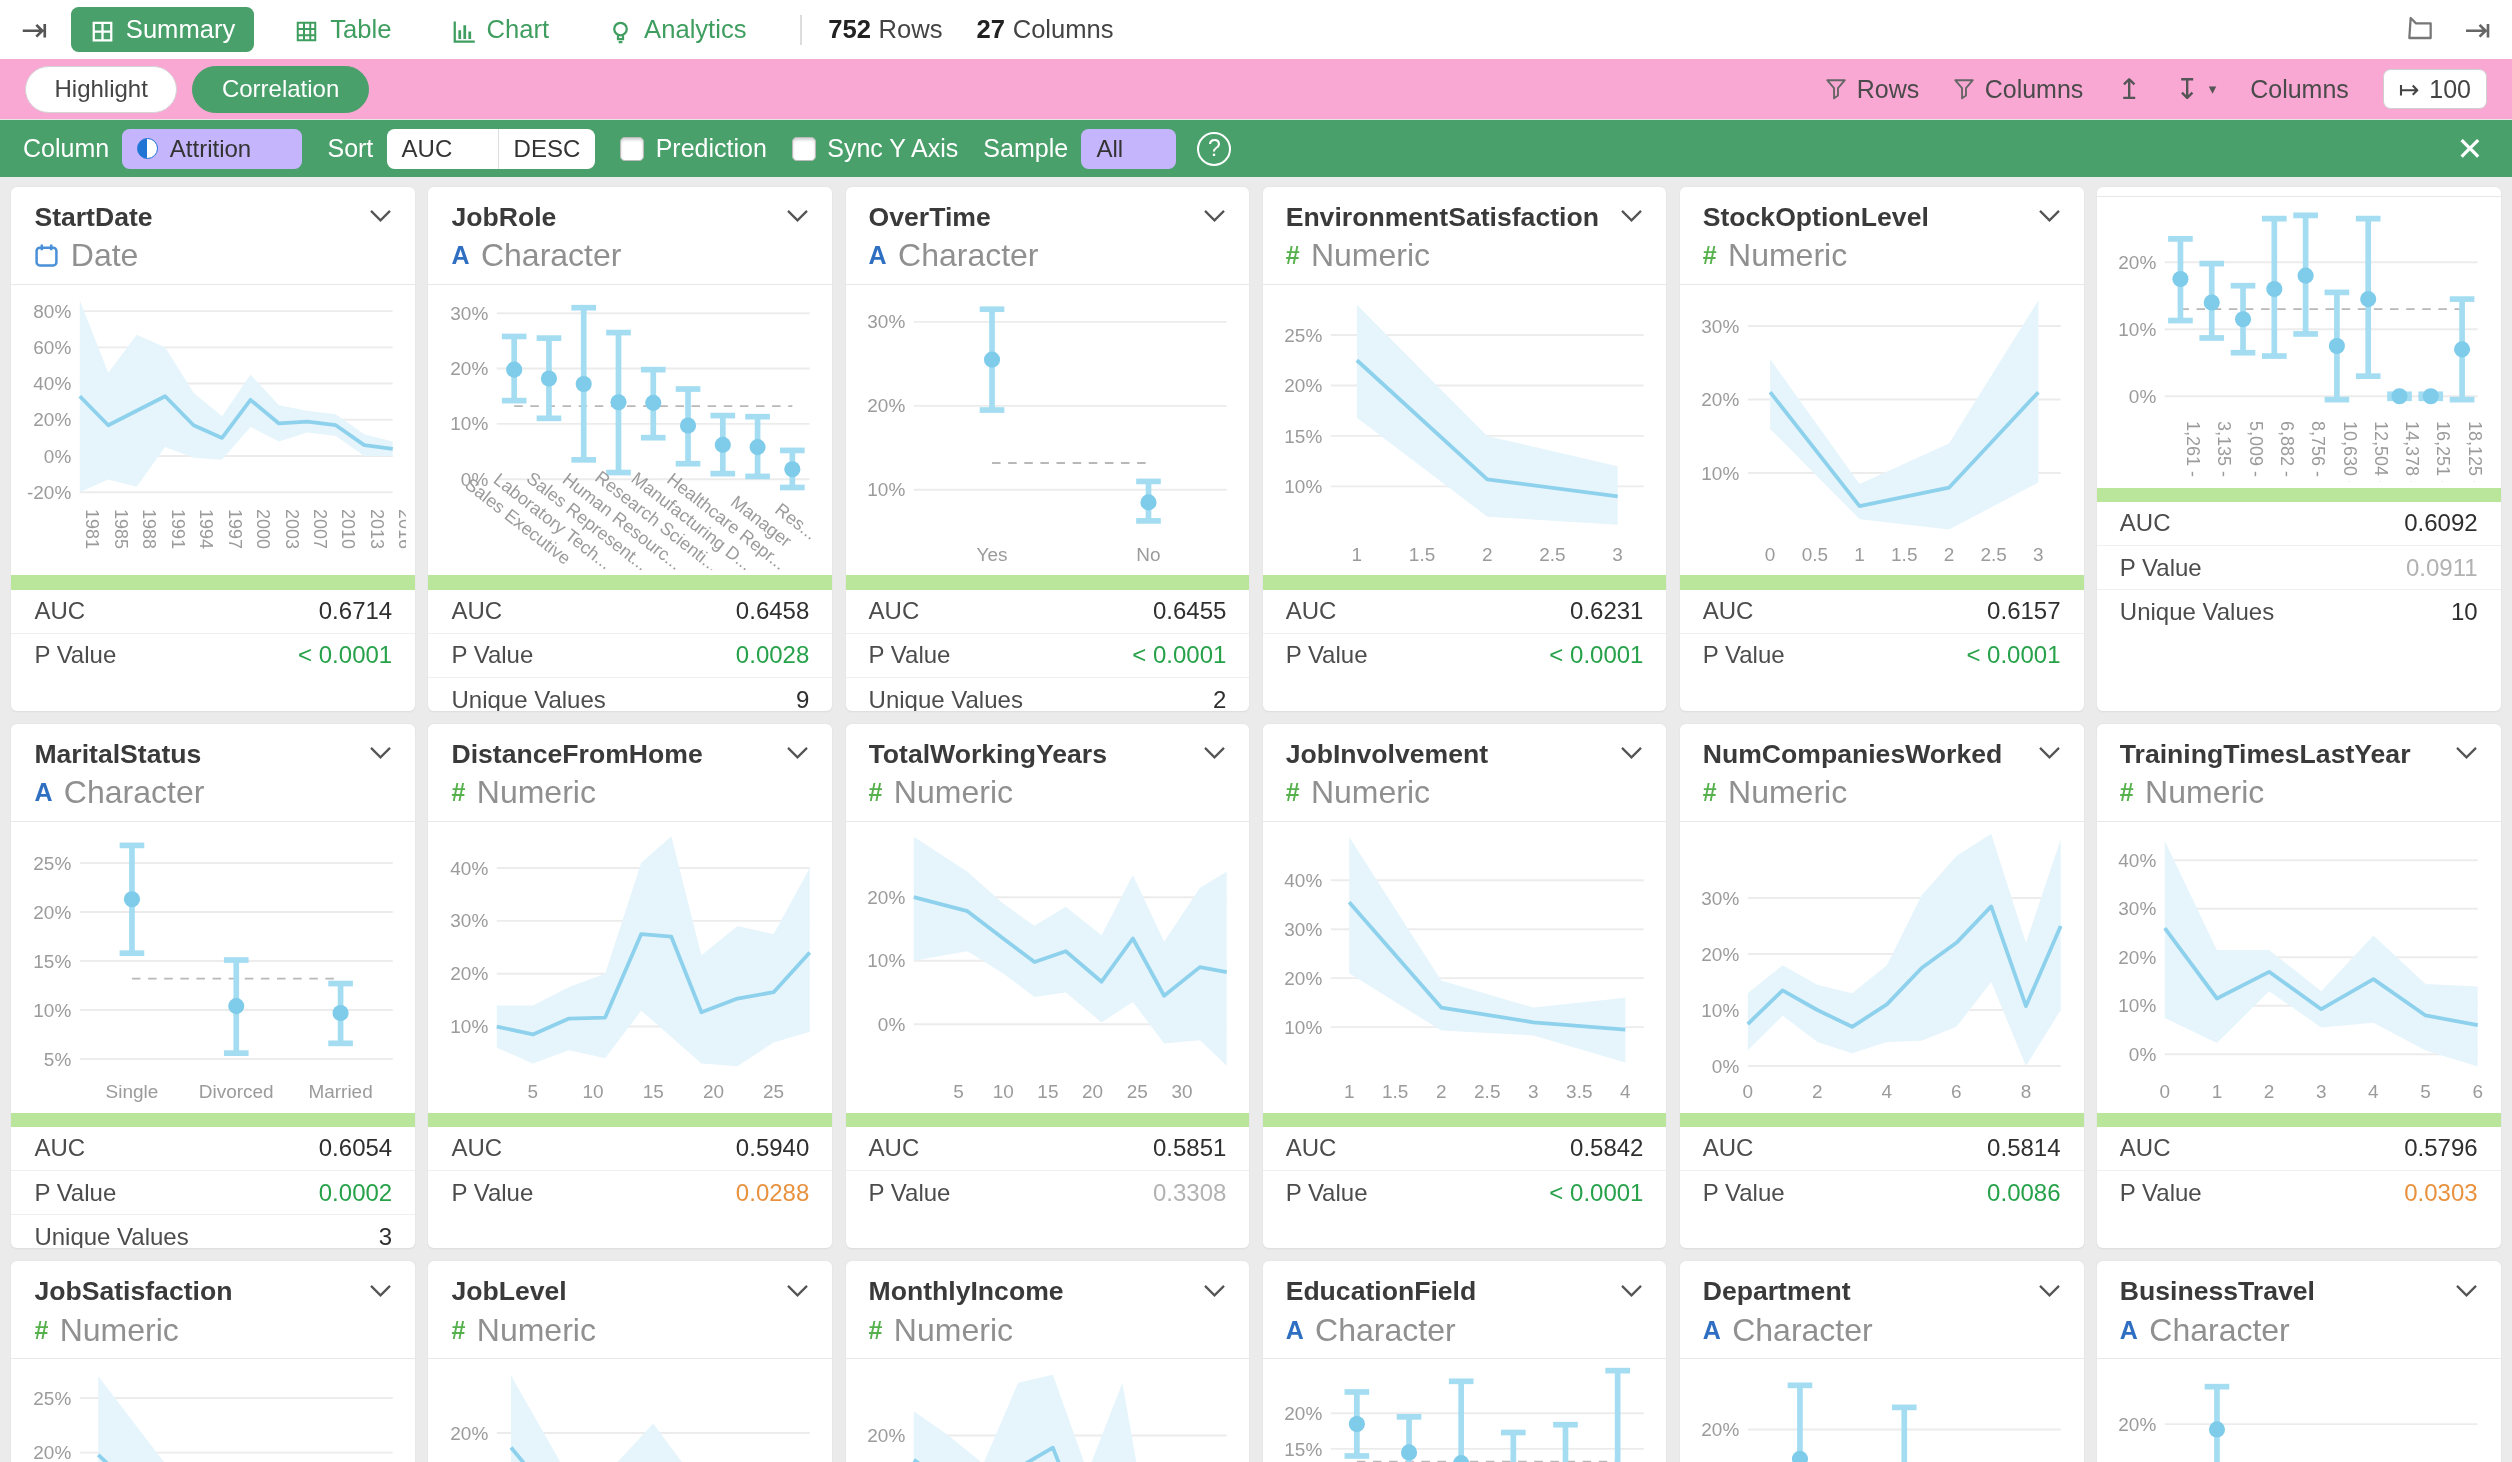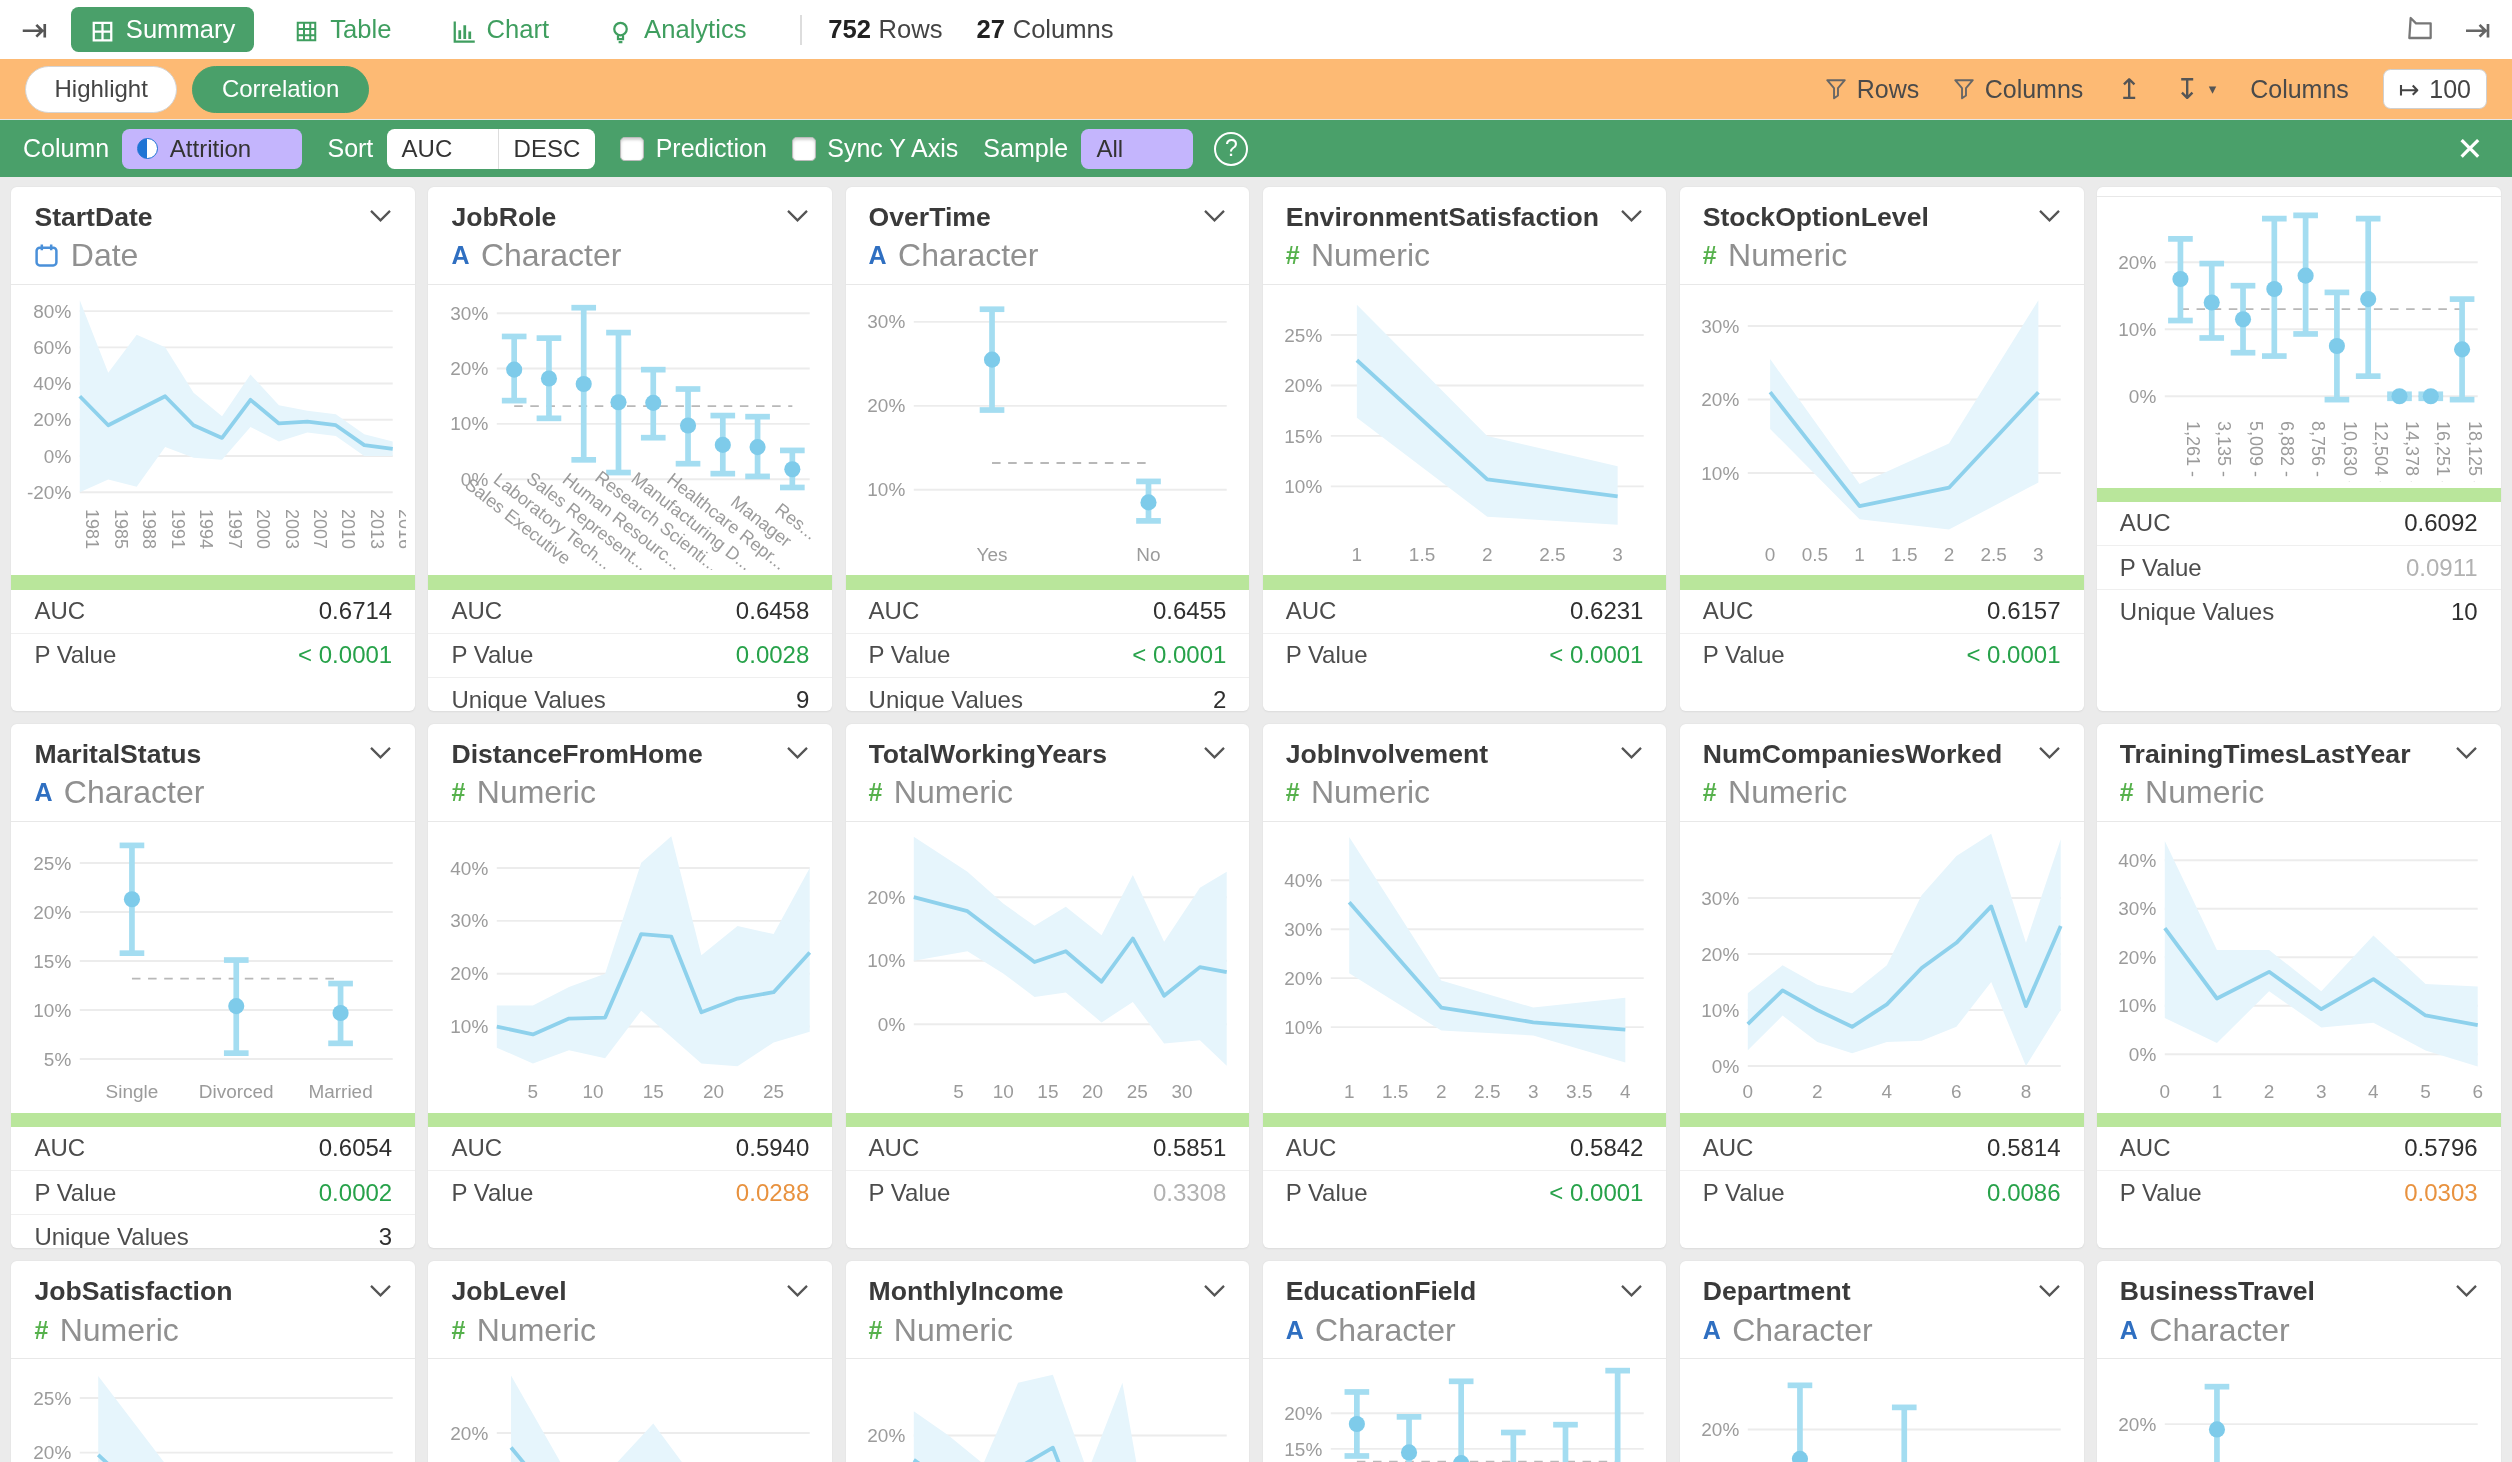--- a/index.html
+++ b/index.html
@@ -13,21 +13,21 @@
          padding:7.6px 19px; border-radius:7.6px; margin-right:21px; cursor:pointer; }
   .tab.active { background:#4aa06a; color:#fff; }
   .tab svg { display:block; }
   .top-sep { width:1.9px; height:30px; background:#ddd; margin:0 26.6px 0 13.3px; }
   .count { font-size:25.6px; color:#444; margin-right:34px; white-space:nowrap; }
   .count b { color:#222; margin-right:7.6px; }
   .top-spacer { flex:1; }
   .top-right-ic { color:#666; margin-left:28.5px; cursor:pointer; display:flex; align-items:center; }
 
   
-  .subbar { height:61px; background:#fdba74; display:flex; align-items:center;
+  .subbar { height:61px; background:#f9a8d4; display:flex; align-items:center;
             padding:0 25px; border-bottom:0.9px solid #e6e6e6; }
   .pill { font-size:24px; padding:8.5px 28.5px; border-radius:948px; cursor:pointer; white-space:nowrap; }
   .pill.light { background:#fff; border:1.9px solid #d4d4d4; color:#444; margin-right:15px; }
   .pill.green { background:#4aa06a; border:1.9px solid #4aa06a; color:#fff; }
   .sub-spacer { flex:1; }
   .sub-item { display:flex; align-items:center; gap:9.5px; font-size:25px; color:#4a4a4a;
               margin-left:34px; cursor:pointer; white-space:nowrap; }
   .limit-box { display:flex; align-items:center; gap:9.5px; background:#fff; border:1.9px solid #cfcfcf;
                border-radius:7.6px; padding:4.7px 15px; font-size:25px; color:#444; }
 
@@ -39,21 +39,21 @@
   .sel-col { width:180px; gap:11.4px; margin-right:25px; }
   .bool-ic { width:21px; height:21px; border-radius:50%; border:1.9px solid #1f74d4;
              background:linear-gradient(90deg,#1f74d4 50%,#fff 50%); flex:0 0 auto; }
   .sort-box { background:#fff; border-radius:7.6px; height:40px; display:flex; align-items:stretch;
               margin-right:25px; overflow:hidden; }
   .sort-part { display:flex; align-items:center; padding:0 15px; font-size:24px; color:#333; cursor:pointer; }
   .sort-part.first { width:112px; border-right:1.9px solid #ddd; }
   .chk-wrap { display:flex; align-items:center; gap:11.4px; margin-right:25px; cursor:pointer; }
   .chk { width:24px; height:24px; background:#fff; border:1.9px solid #bbb; border-radius:4.7px;
          box-shadow:inset 0 1.9px 2.8px rgba(0,0,0,.18); }
-  .sel-sample { width:112px; }
+  .sel-sample { width:95px; }
   .help-ic { width:34px; height:34px; border:2.4px solid #fff; border-radius:50%; color:#fff;
              font-size:23px; display:flex; align-items:center; justify-content:center; margin-left:21px; cursor:pointer; }
   .cmd-spacer { flex:1; }
   .close-ic { color:#fff; font-size:32px; cursor:pointer; padding:0 5.7px; }
 
   
   .grid { background:#ebebeb; padding:9.5px 11.4px; display:grid;
           grid-template-columns:repeat(6,1fr); gap:13.3px; grid-auto-rows:524px; height:1286px; }
   .card { background:#fff; border-radius:5.7px; overflow:hidden; box-shadow:0 0.9px 1.9px rgba(0,0,0,.07); }
   .chead { padding:15px 23px 0 23px; display:flex; justify-content:space-between; align-items:flex-start; }

